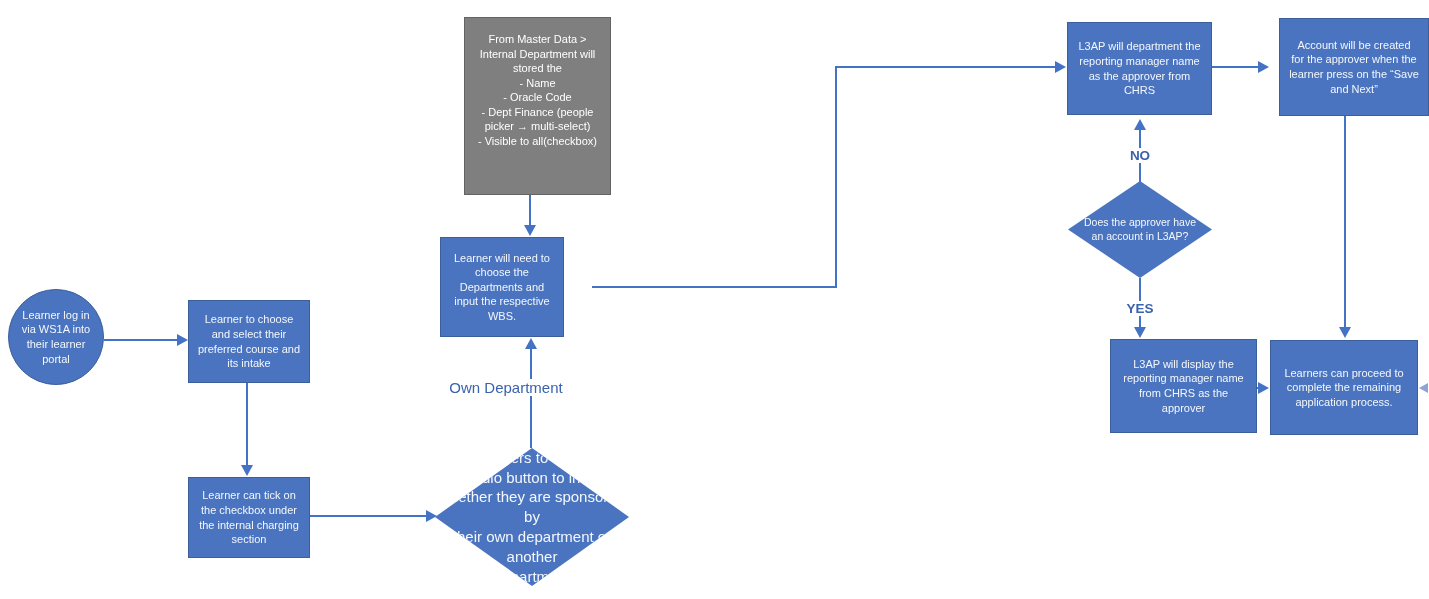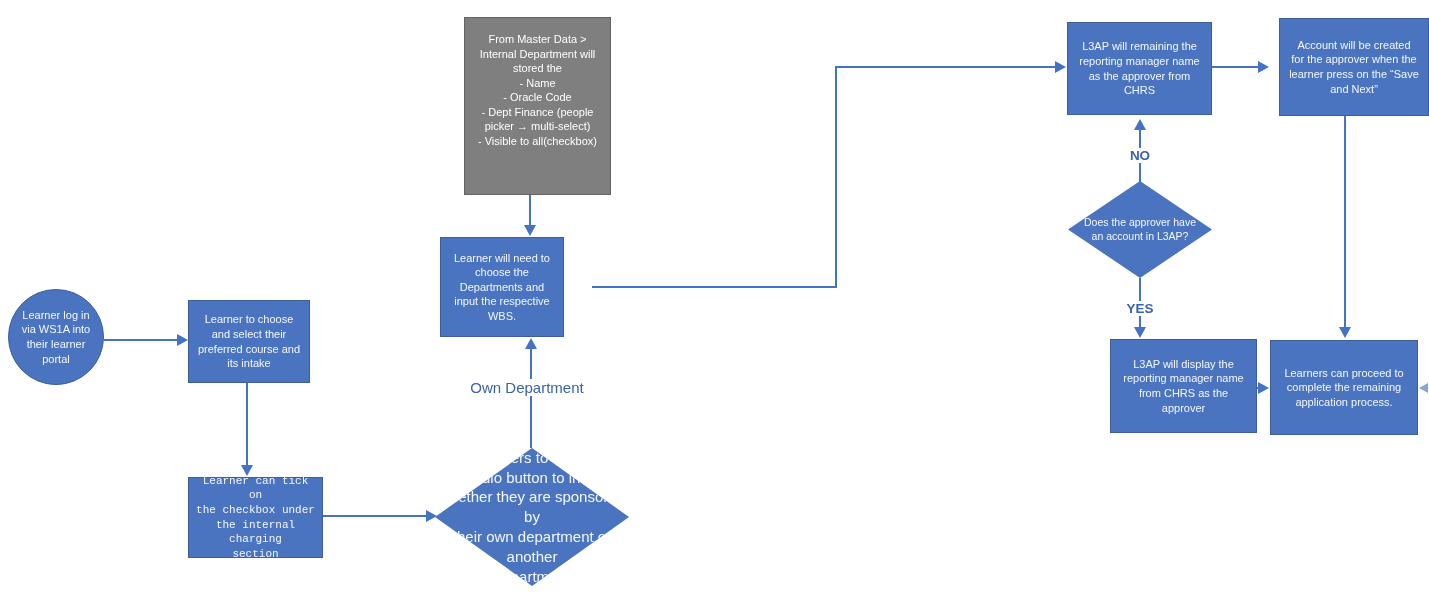--- a/index.html
+++ b/index.html
@@ -31,21 +31,21 @@
   .line{position:absolute;background:#4472c4;}
   .ah{position:absolute;width:0;height:0;}
   .ah-right{border-top:6px solid transparent;border-bottom:6px solid transparent;border-left:11px solid #4472c4;}
   .ah-left{border-top:5px solid transparent;border-bottom:5px solid transparent;border-right:9px solid #8aa4d6;}
   .ah-up{border-left:6px solid transparent;border-right:6px solid transparent;border-bottom:11px solid #4472c4;}
   .ah-down{border-left:6px solid transparent;border-right:6px solid transparent;border-top:11px solid #4472c4;}
   .conn-label{
     position:absolute;background:#ffffff;color:#3a63ae;
     padding:0 3px;transform:translateX(-50%);white-space:nowrap;
   }
-  .lbl-own{font-size:15px;top:379px;left:527px;}
+  .lbl-own{font-size:15px;top:379px;left:506px;}
   .lbl-no{font-size:13.5px;font-weight:700;top:148px;left:1140px;}
   .lbl-yes{font-size:13.5px;font-weight:600;top:301px;left:1140px;}
 </style>
 </head>
 <body>
 
 <div id="canvas">
 
   <div class="line" style="left:104px;top:339px;width:75px;height:2px;"></div>
   <div class="ah ah-right" style="left:177px;top:334px;"></div>
@@ -95,21 +95,21 @@
 portal</span>
   </div>
 
   <div class="node rect" style="left:188px;top:300px;width:122px;height:83px;">
     <span>Learner to choose
 and select their
 preferred course and
 its intake</span>
   </div>
 
-  <div class="node rect" style="left:188px;top:477px;width:135px;height:81px;font-family:Liberation Mono, monospace;">
+  <div class="node rect" style="left:188px;top:477px;width:122px;height:81px;">
     <span>Learner can tick on
 the checkbox under
 the internal charging
 section</span>
   </div>
 
   <div class="node diamond" style="left:435px;top:448px;width:194px;height:138px;font-size:15px;justify-content:center;">
     <span style="display:block;width:220px;">Learners to select
 the radio button to indicate
 whether they are sponsored by
@@ -130,21 +130,21 @@
 
   <div class="node rect" style="left:440px;top:237px;width:124px;height:100px;">
     <span>Learner will need to
 choose the
 Departments  and
 input the respective
 WBS.</span>
   </div>
 
   <div class="node rect" style="left:1067px;top:22px;width:145px;height:93px;">
-    <span>L3AP will remaining the
+    <span>L3AP will department the
 reporting manager name
 as the approver from
 CHRS</span>
   </div>
 
   <div class="node rect" style="left:1279px;top:18px;width:150px;height:98px;">
     <span>Account will be created
 for the approver when the
 learner press on the “Save
 and Next”</span>

